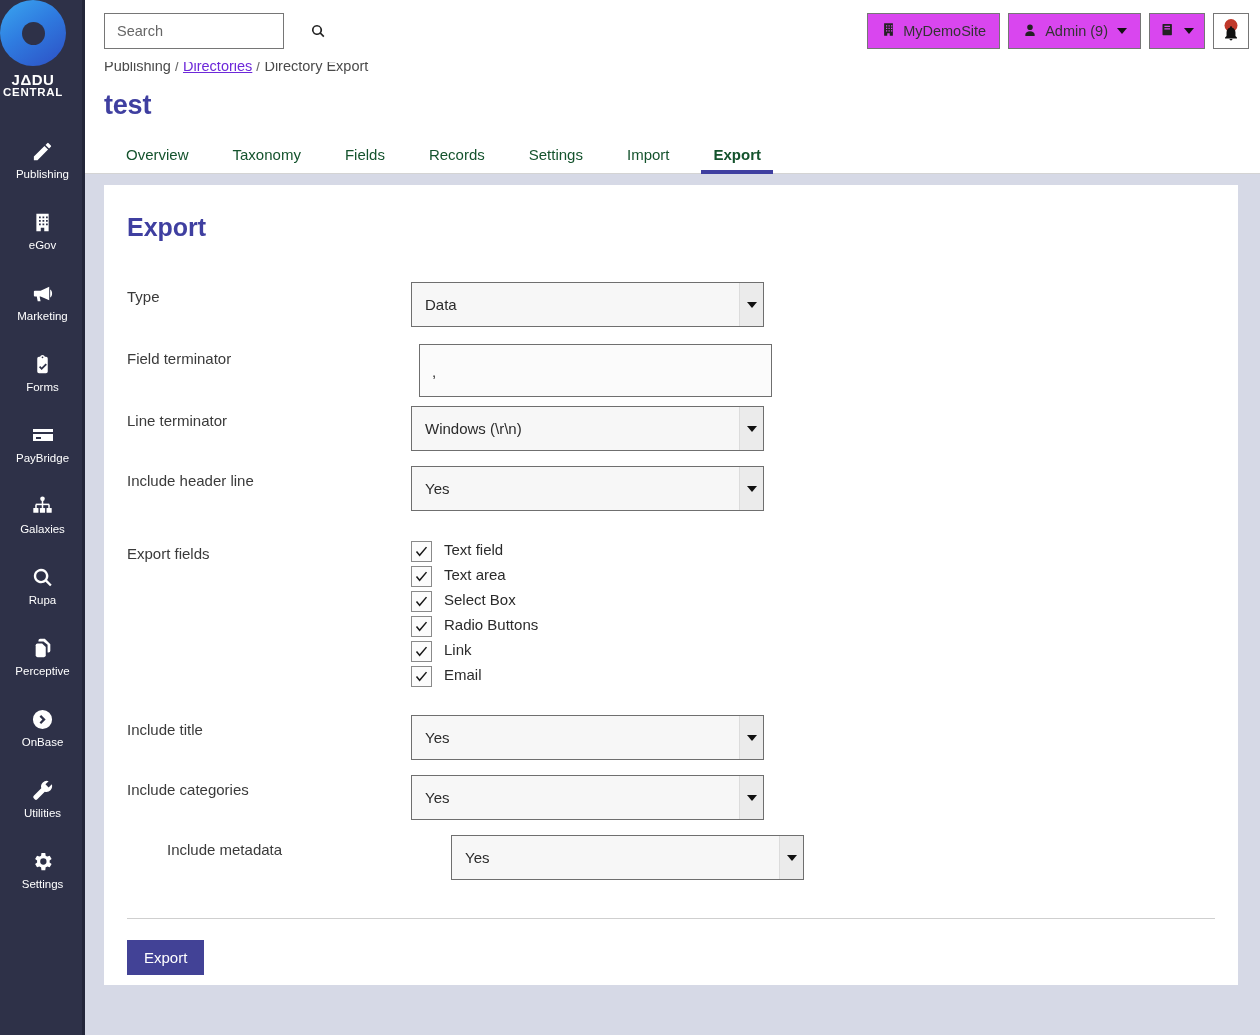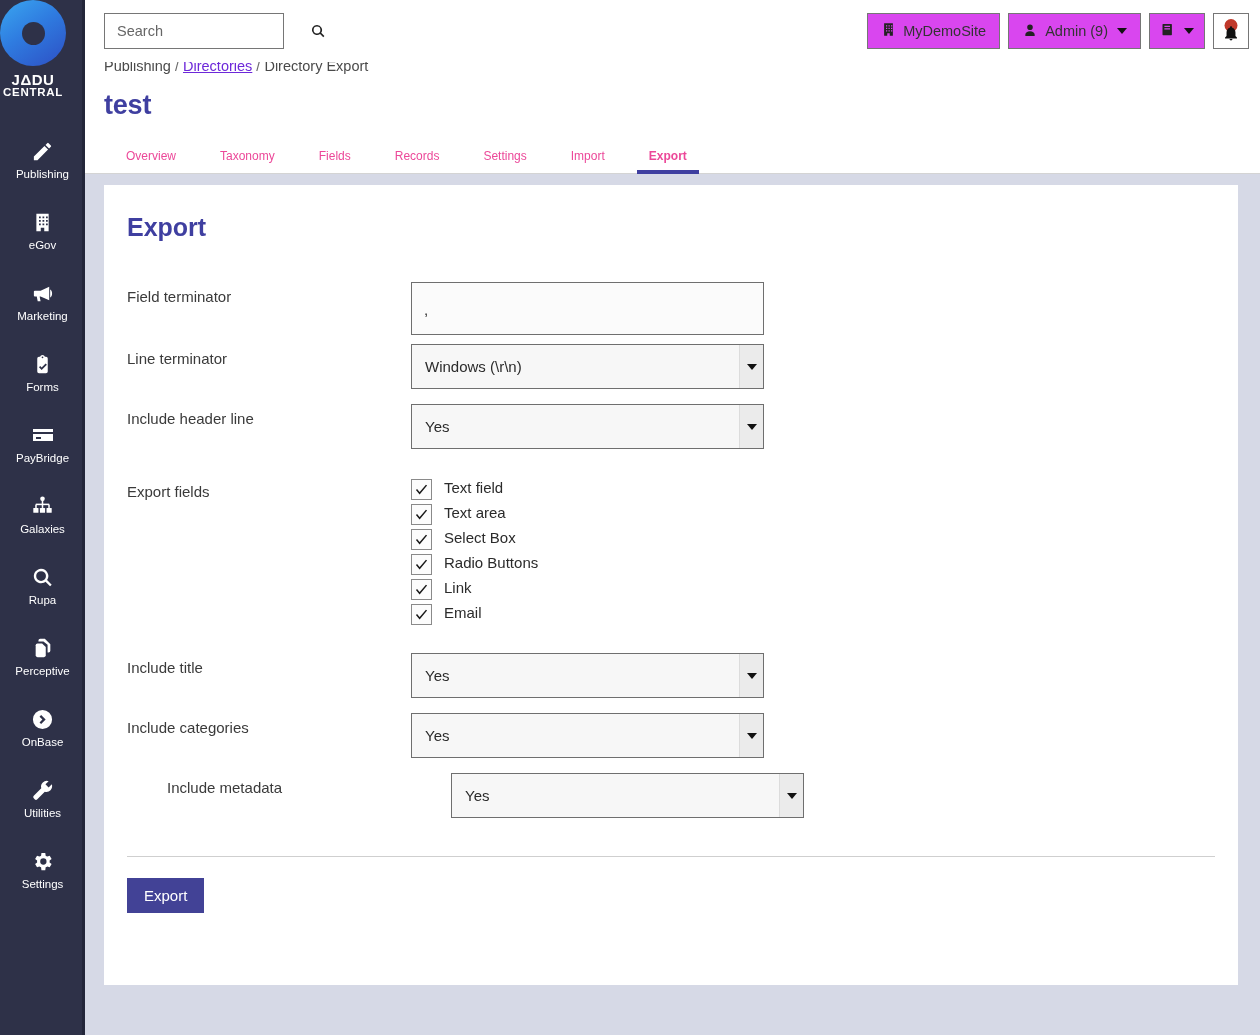--- a/index.html
+++ b/index.html
@@ -86,21 +86,21 @@
   .page-title {
     padding: 16px 0 0 19px; color:#3f3fa0; font-size:27px; font-weight:bold;
     letter-spacing:-0.2px;
   }
 
   .tabs {
     display:flex; align-items:flex-end; gap:0; padding: 16px 0 0 19px;
     border-bottom: 1px solid #d4d4d4; height: 53px;
   }
   .tab {
-    font-size:12px; color:#ec4899; padding: 0 22px 11px 22px; cursor:pointer;
+    font-size:15px; color:#14532d; padding: 0 22px 11px 22px; cursor:pointer;
     position:relative; line-height:1;
   }
   .tab.active { font-weight:bold; }
   .tab.active::after {
     content:""; position:absolute; left:10px; right:10px; bottom:-1px; height:4px; background:#3f3fa0;
   }
 
   .content-area {
     flex:1; background:#d6d9e6; padding: 11px 31px 0 19px; overflow:hidden;
   }
@@ -129,21 +129,21 @@
     width:0;height:0;border-left:5px solid transparent;border-right:5px solid transparent;border-top:6px solid #111;
     display:block;
   }
   .text-ctrl {
     width: 353px; height: 53px; border:1px solid #6f6f6f; background:#fbfbfb;
     font-size:15px; color:#2b2b2b; padding: 0 12px; outline:none;
     font-family:"Liberation Sans", sans-serif; line-height:53px;
   }
 
   .row-type { margin-bottom: 17px; }
-  .row-fieldterm { margin-bottom: 9px; }
+  .row-fieldterm { margin-bottom: 9px; gap: 8px; }
   .row-lineterm { margin-bottom: 15px; }
   .row-header { margin-bottom: 28px; }
   .row-fields { margin-bottom: 24px; }
   .row-title { margin-bottom: 15px; }
   .row-cats { margin-bottom: 15px; }
   .row-meta { margin-bottom: 0; margin-left: 40px; }
 
   .checks { width: 353px; padding-top: 2px; }
   .check-row { display:flex; align-items:flex-start; gap:12px; height: 25px; }
   .cbox {
@@ -359,20 +359,31 @@
       <div class="tab active">Export</div>
     </div>
 
     <div class="content-area">
       <div class="card">
         <div class="card-title">Export</div>
 
         <div class="form">
 
           
+          <div class="form-row row-type">
+            <div class="form-label">Type</div>
+            <div class="ctrl">
+              <div class="select-ctrl">
+                <span class="val">Data</span>
+                <span class="dd">
+                    <i></i>
+                  </span>
+              </div>
+            </div>
+          </div>
 
           
           <div class="form-row row-fieldterm">
             <div class="form-label">Field terminator</div>
             <div class="ctrl">
               <div class="text-ctrl">,</div>
             </div>
           </div>
 
           

